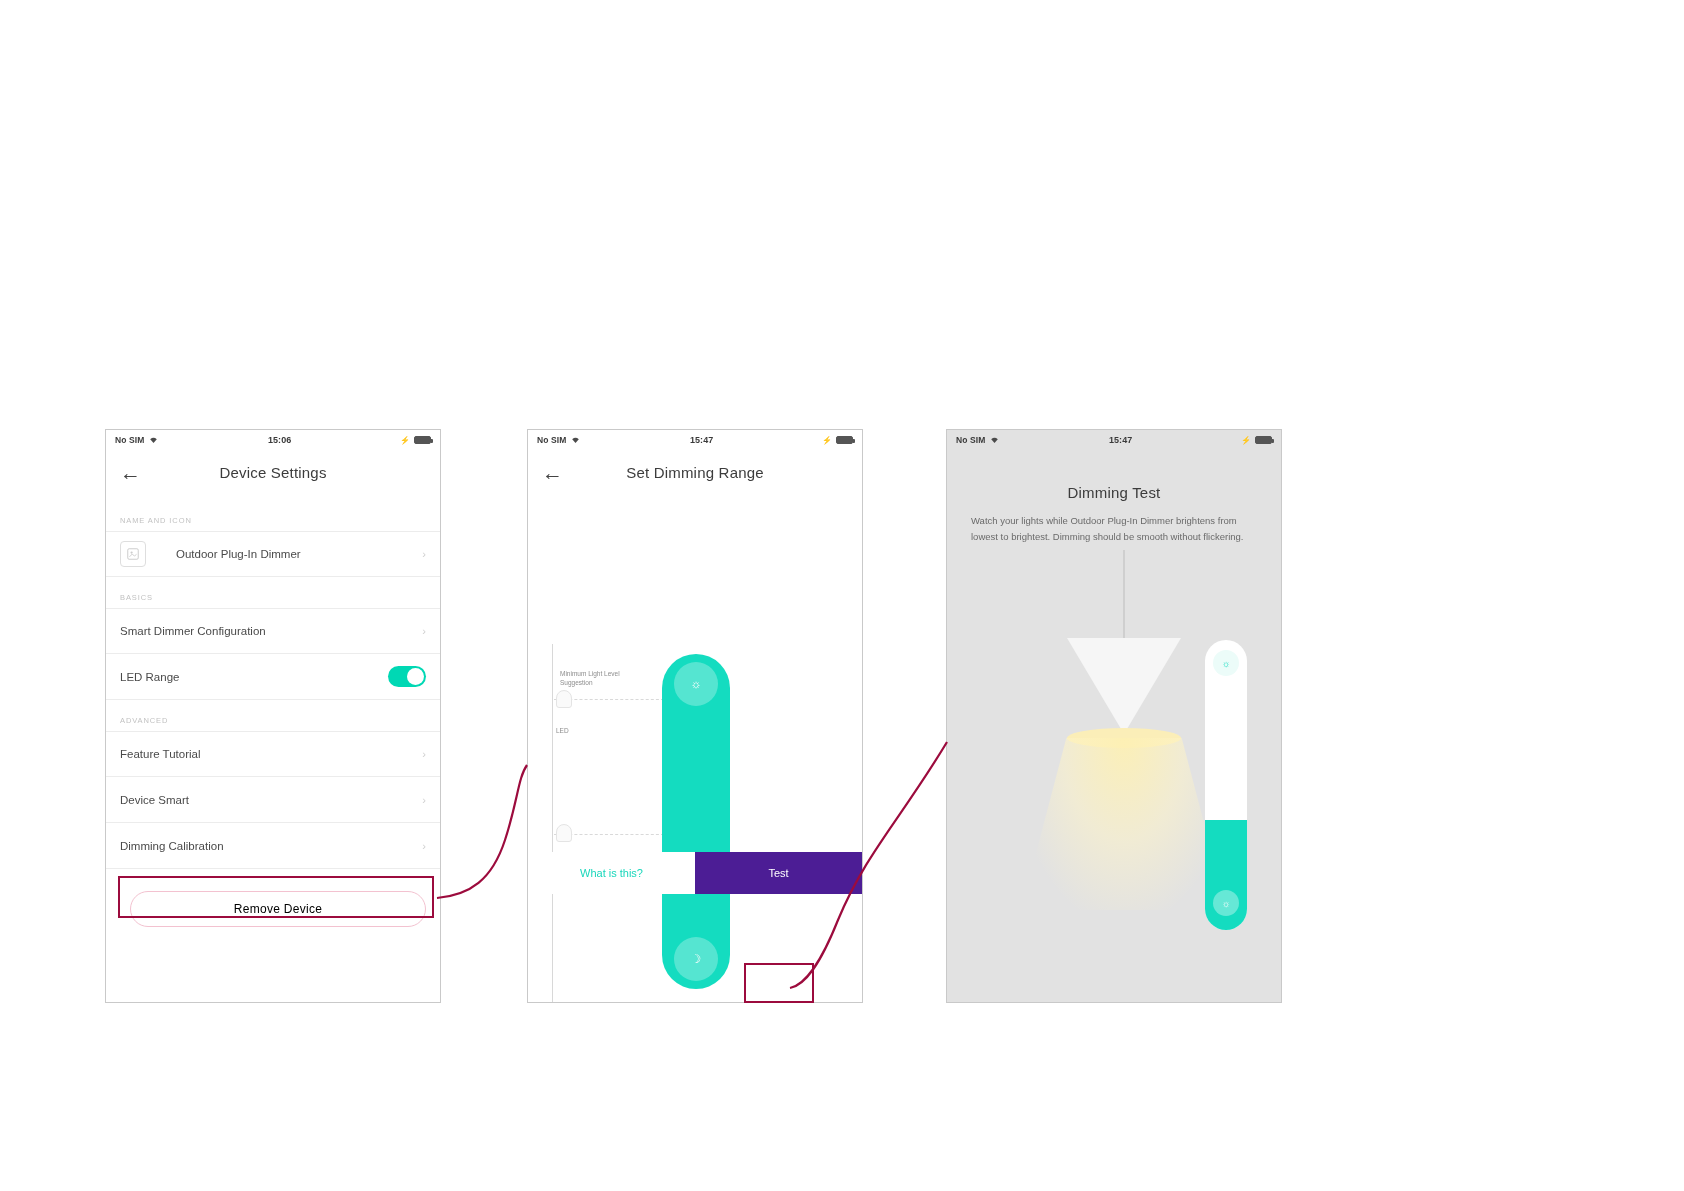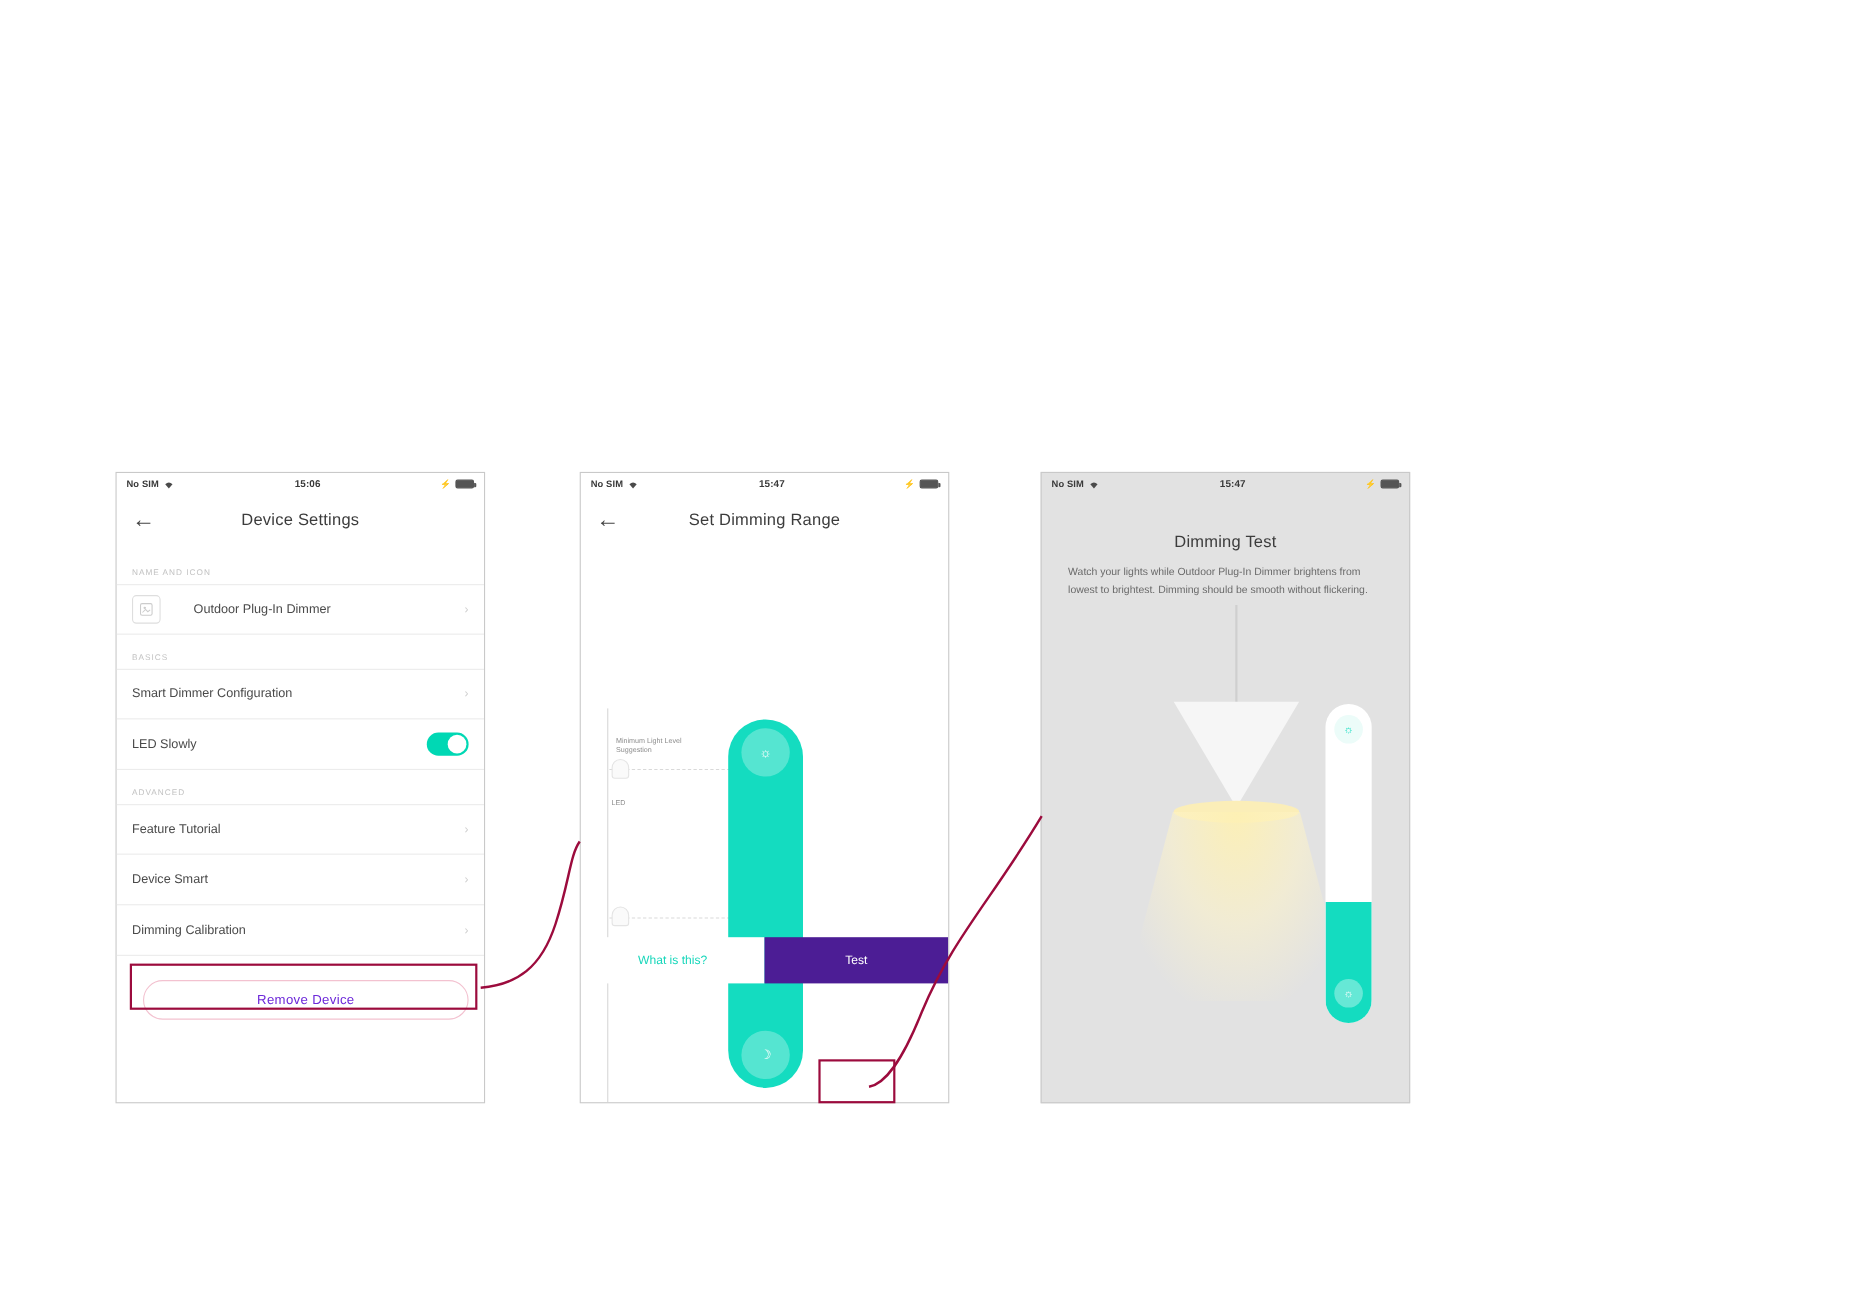--- a/index.html
+++ b/index.html
@@ -24,21 +24,21 @@
 
   
   .statusbar {
     height: 20px;
     display: flex; align-items: center;
     padding: 0 9px;
     font-size: 8.5px; color: #3a3a3a;
     font-weight: bold;
     letter-spacing: .1px;
   }
-  .sb-left { display: flex; align-items: flex-end; gap: 4px; flex: 0 0 auto; }
+  .sb-left { display: flex; align-items: flex-start; gap: 4px; flex: 0 0 auto; }
   .sb-center { flex: 1; text-align: center; font-size: 9px; }
   .sb-right { display: flex; align-items: center; gap: 4px; flex: 0 0 auto; }
   .wifi-ico { display: inline-block; width: 11px; height: 9px; }
   .bolt-ico { font-size: 8px; color: #555; }
   .batt {
     width: 17px; height: 8px; border: 1px solid #555; border-radius: 2px;
     position: relative; background: #555;
   }
   .batt:after {
     content: ""; position: absolute; right: -3px; top: 2px;
@@ -87,21 +87,21 @@
     position: relative; flex: 0 0 auto;
   }
   .toggle:after {
     content: ""; position: absolute; right: 2px; top: 2px;
     width: 17px; height: 17px; border-radius: 50%; background: #fff;
   }
   .remove-btn {
     margin: 22px 14px 0 24px; height: 36px;
     border: 1px solid #f3c2d0; border-radius: 18px;
     display: flex; align-items: center; justify-content: center;
-    font-size: 12px; color: #6d28d9; letter-spacing: .3px;
+    font-size: 12px; color: #000000; letter-spacing: .3px;
   }
   .hilite-box {
     position: absolute; border: 2.5px solid #9c0b3d;
     pointer-events: none; z-index: 30;
   }
 
   
   .p2-desc {
     font-size: 9.5px; color: #6f6f6f; line-height: 1.65;
     text-align: center; padding: 8px 26px 0 26px;
@@ -255,21 +255,21 @@
         <div class="row-label">Outdoor Plug-In Dimmer</div>
         <div class="chev">›</div>
       </div>
 
       <div class="section-label">BASICS</div>
       <div class="row row-first">
         <div class="row-label">Smart Dimmer Configuration</div>
         <div class="chev">›</div>
       </div>
       <div class="row">
-        <div class="row-label">LED Slowly</div>
+        <div class="row-label">LED Range</div>
         <div class="toggle"></div>
       </div>
 
       <div class="section-label">ADVANCED</div>
       <div class="row row-first">
         <div class="row-label">Feature Tutorial</div>
         <div class="chev">›</div>
       </div>
       <div class="row">
         <div class="row-label">Device Smart</div>

